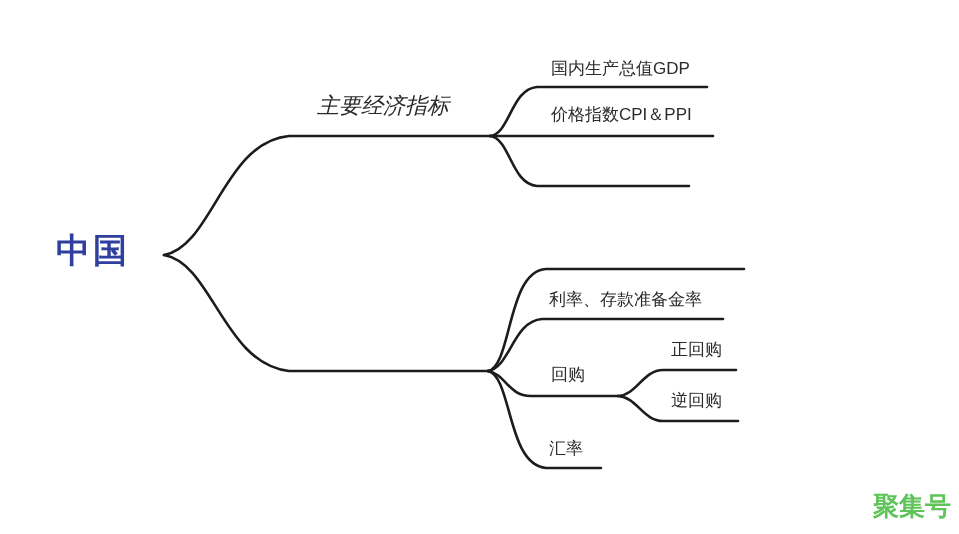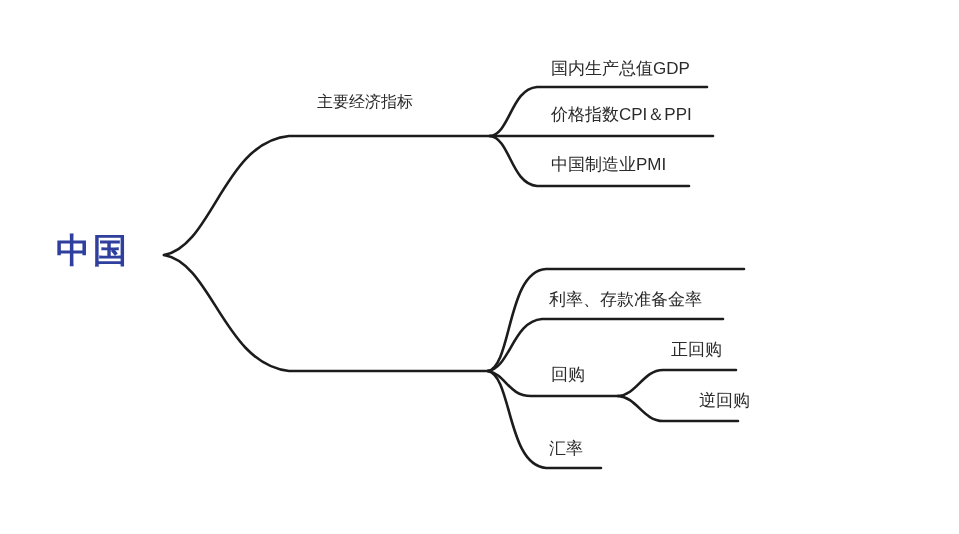--- a/index.html
+++ b/index.html
@@ -30,21 +30,21 @@
     white-space: nowrap;
     line-height: 1.15;
   }
   .root-label {
     font-size: 34px;
     font-weight: 800;
     letter-spacing: 3px;
     color: #2e3f9e;
     text-align: right;
   }
-  .branch-label { font-size: 16px; }
+  .branch-label { font-size: 22px; font-style: italic; }
   .leaf-label { font-size: 17px; }
   .watermark {
     position: absolute;
     font-size: 26px;
     font-weight: bold;
     color: #5ec458;
     white-space: nowrap;
   }
 </style>
 </head>
@@ -67,28 +67,28 @@
   </svg>
 
   <div class="label root-label" style="left:56px; top:231px;">中国</div>
 
   <div class="label branch-label" style="left:317px; top:93px;">主要经济指标</div>
 
   <div class="label leaf-label" style="left:551px; top:59px;">国内生产总值GDP</div>
 
   <div class="label leaf-label" style="left:551px; top:105px;">价格指数CPI＆PPI</div>
 
-  <div class="label leaf-label" style="left:551px; top:155px;">中国制造业PMI</div>
 
 
 
   <div class="label leaf-label" style="left:549px; top:290px;">利率、存款准备金率</div>
 
   <div class="label leaf-label" style="left:551px; top:365px;">回购</div>
 
   <div class="label leaf-label" style="left:671px; top:340px;">正回购</div>
 
-  <div class="label leaf-label" style="left:671px; top:391px;margin-left:28px;">逆回购</div>
+  <div class="label leaf-label" style="left:671px; top:391px;">逆回购</div>
 
   <div class="label leaf-label" style="left:549px; top:439px;font-family:Liberation Serif, serif;">汇率</div>
 
+  <div class="watermark" style="left:873px; top:489px;">聚集号</div>
 
 </div>
 
 </body></html>

